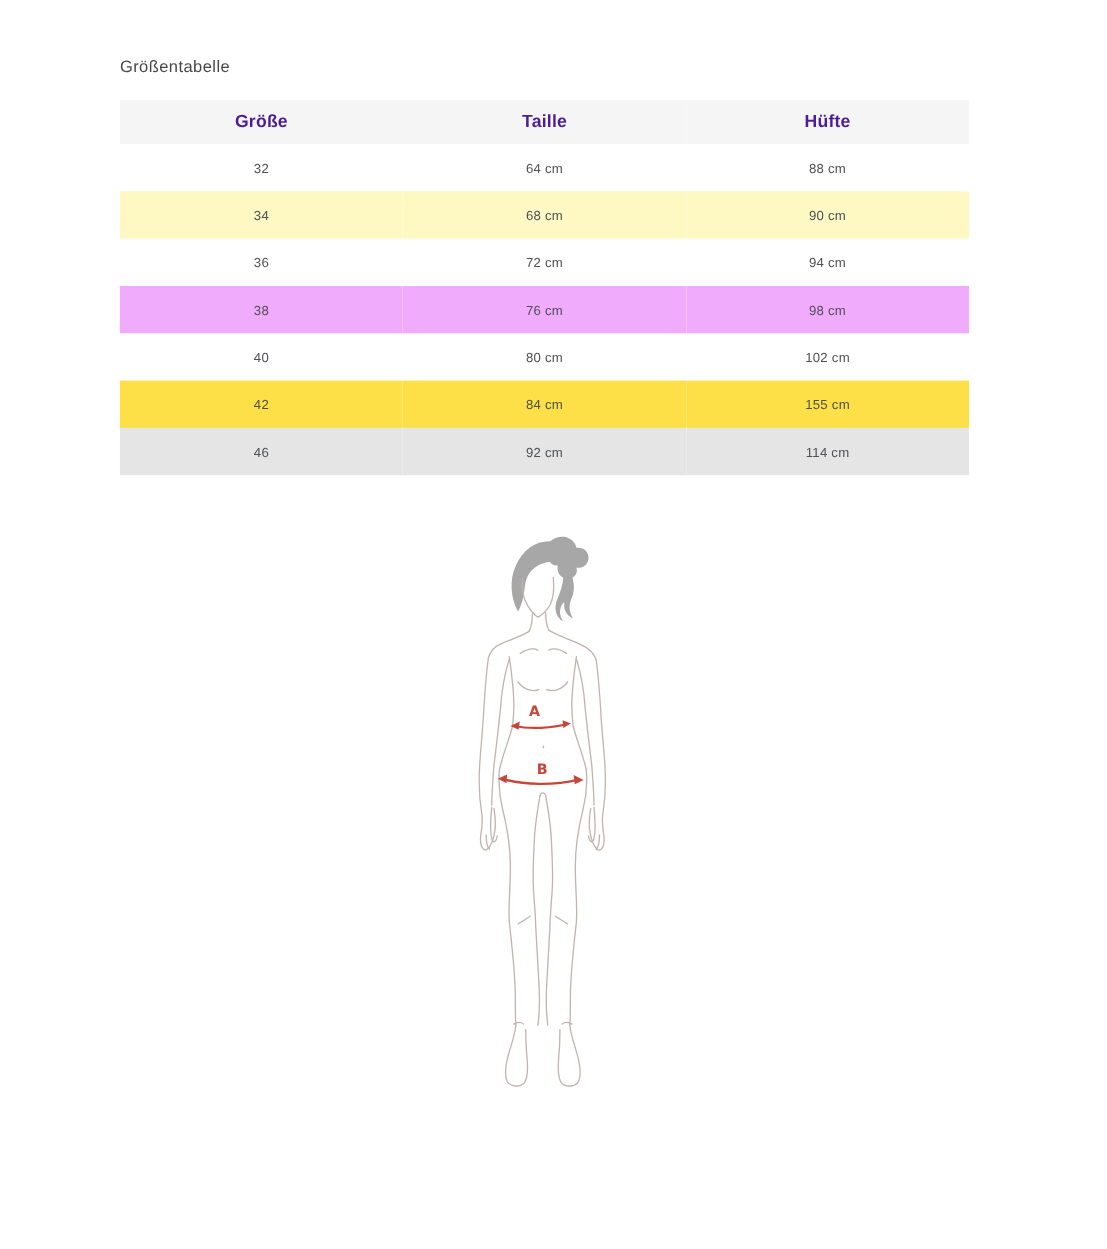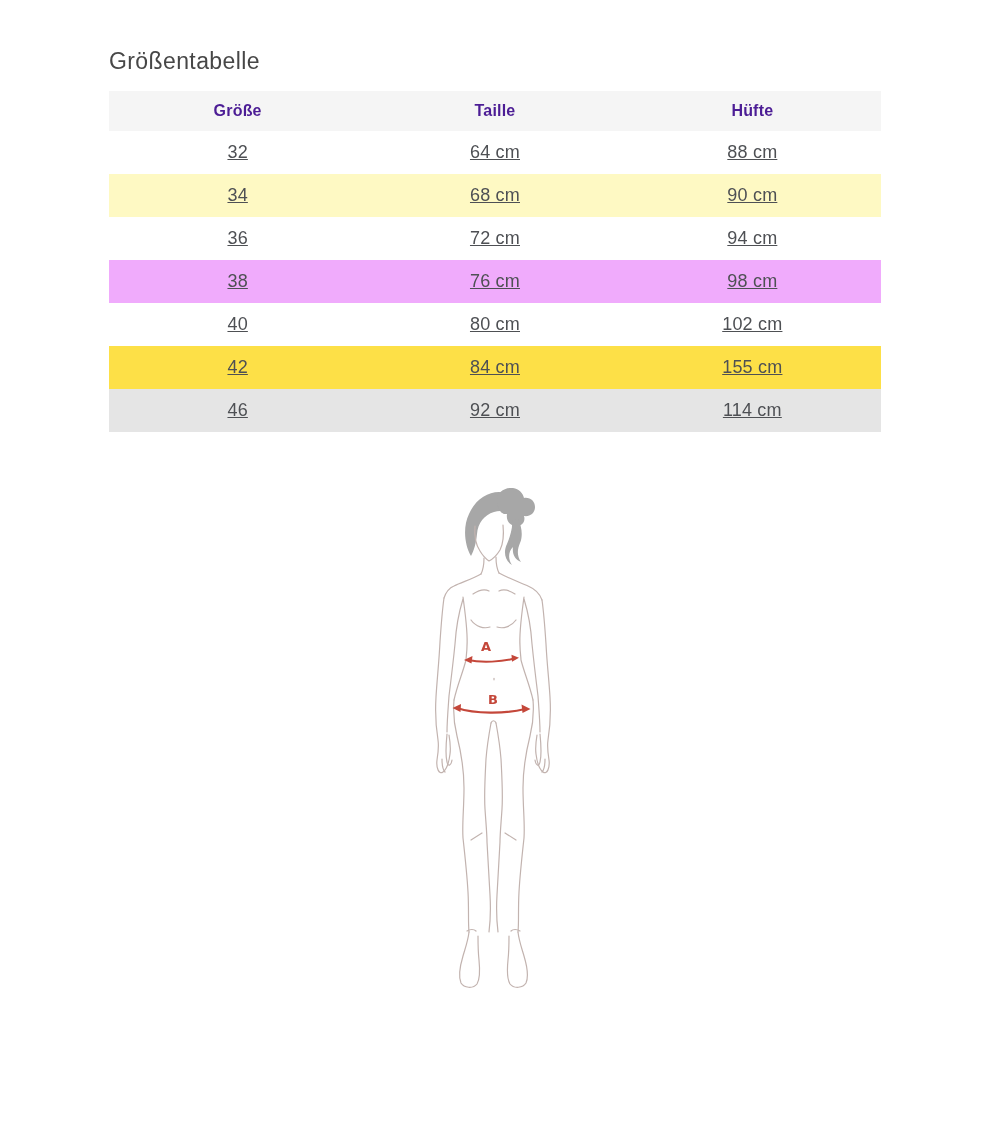--- a/index.html
+++ b/index.html
@@ -4,36 +4,36 @@
 <style>
   html,body{margin:0;padding:0;}
   body{
     width:1006px;height:1135px;background:#ffffff;
     font-family:"Liberation Sans",sans-serif;
     -webkit-font-smoothing:antialiased;
   }
   .page{position:relative;width:1006px;height:1135px;overflow:hidden;}
   .page-title{
     margin:50px 0 0 109px;
-    font-size:23px;line-height:22px;font-weight:400;
+    font-size:15px;line-height:22px;font-weight:400;
     color:#474747;letter-spacing:.4px;
   }
   table.size-table{
     margin:19px 0 0 109px;
     width:772px;border-collapse:collapse;table-layout:fixed;
   }
   table.size-table thead tr{height:40px;}
   table.size-table tbody tr{height:43px;}
   table.size-table th{
     font-size:16px;font-weight:700;color:#4c1d95;
     text-align:center;padding:0;letter-spacing:.2px;
   }
   table.size-table td{
-    font-size:18px;font-weight:400;color:#4e5054;
-    text-align:center;padding:0;letter-spacing:.2px;text-decoration:underline;
+    font-size:12px;font-weight:400;color:#4e5054;
+    text-align:center;padding:0;letter-spacing:.2px;
   }
   .figure-wrap{
     margin:50px 0 0 423px;
     width:160px;height:530px;
   }
   .figure-wrap svg{display:block;}
   .ab-label{
     font-family:"DejaVu Sans",sans-serif;
     font-size:13px;font-weight:600;
   }

